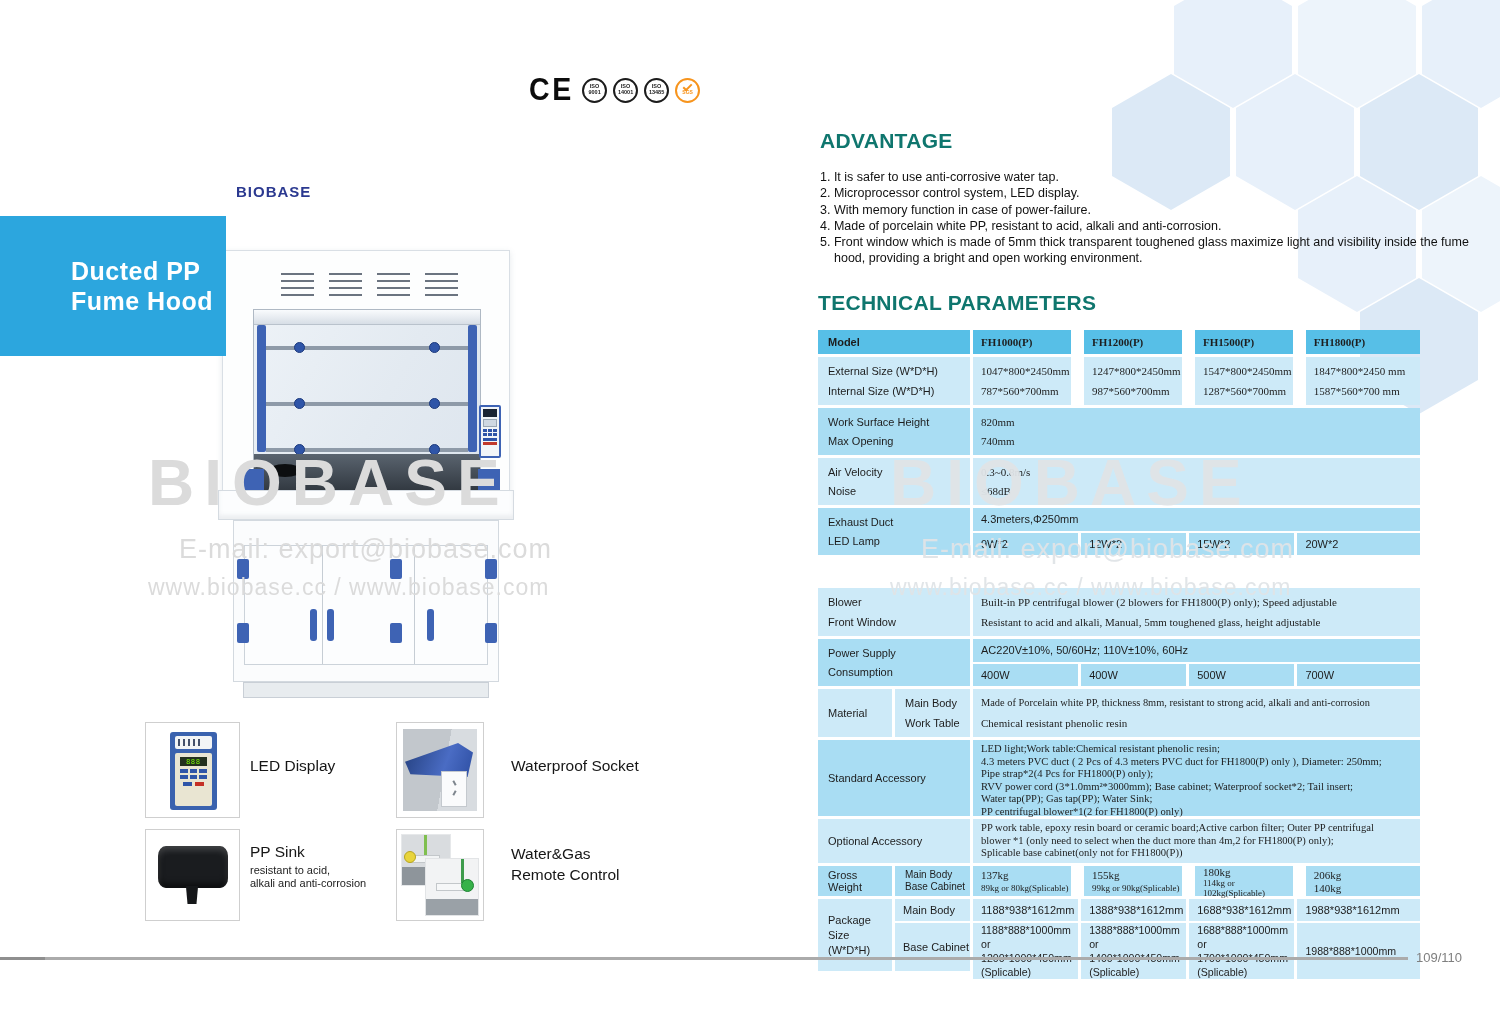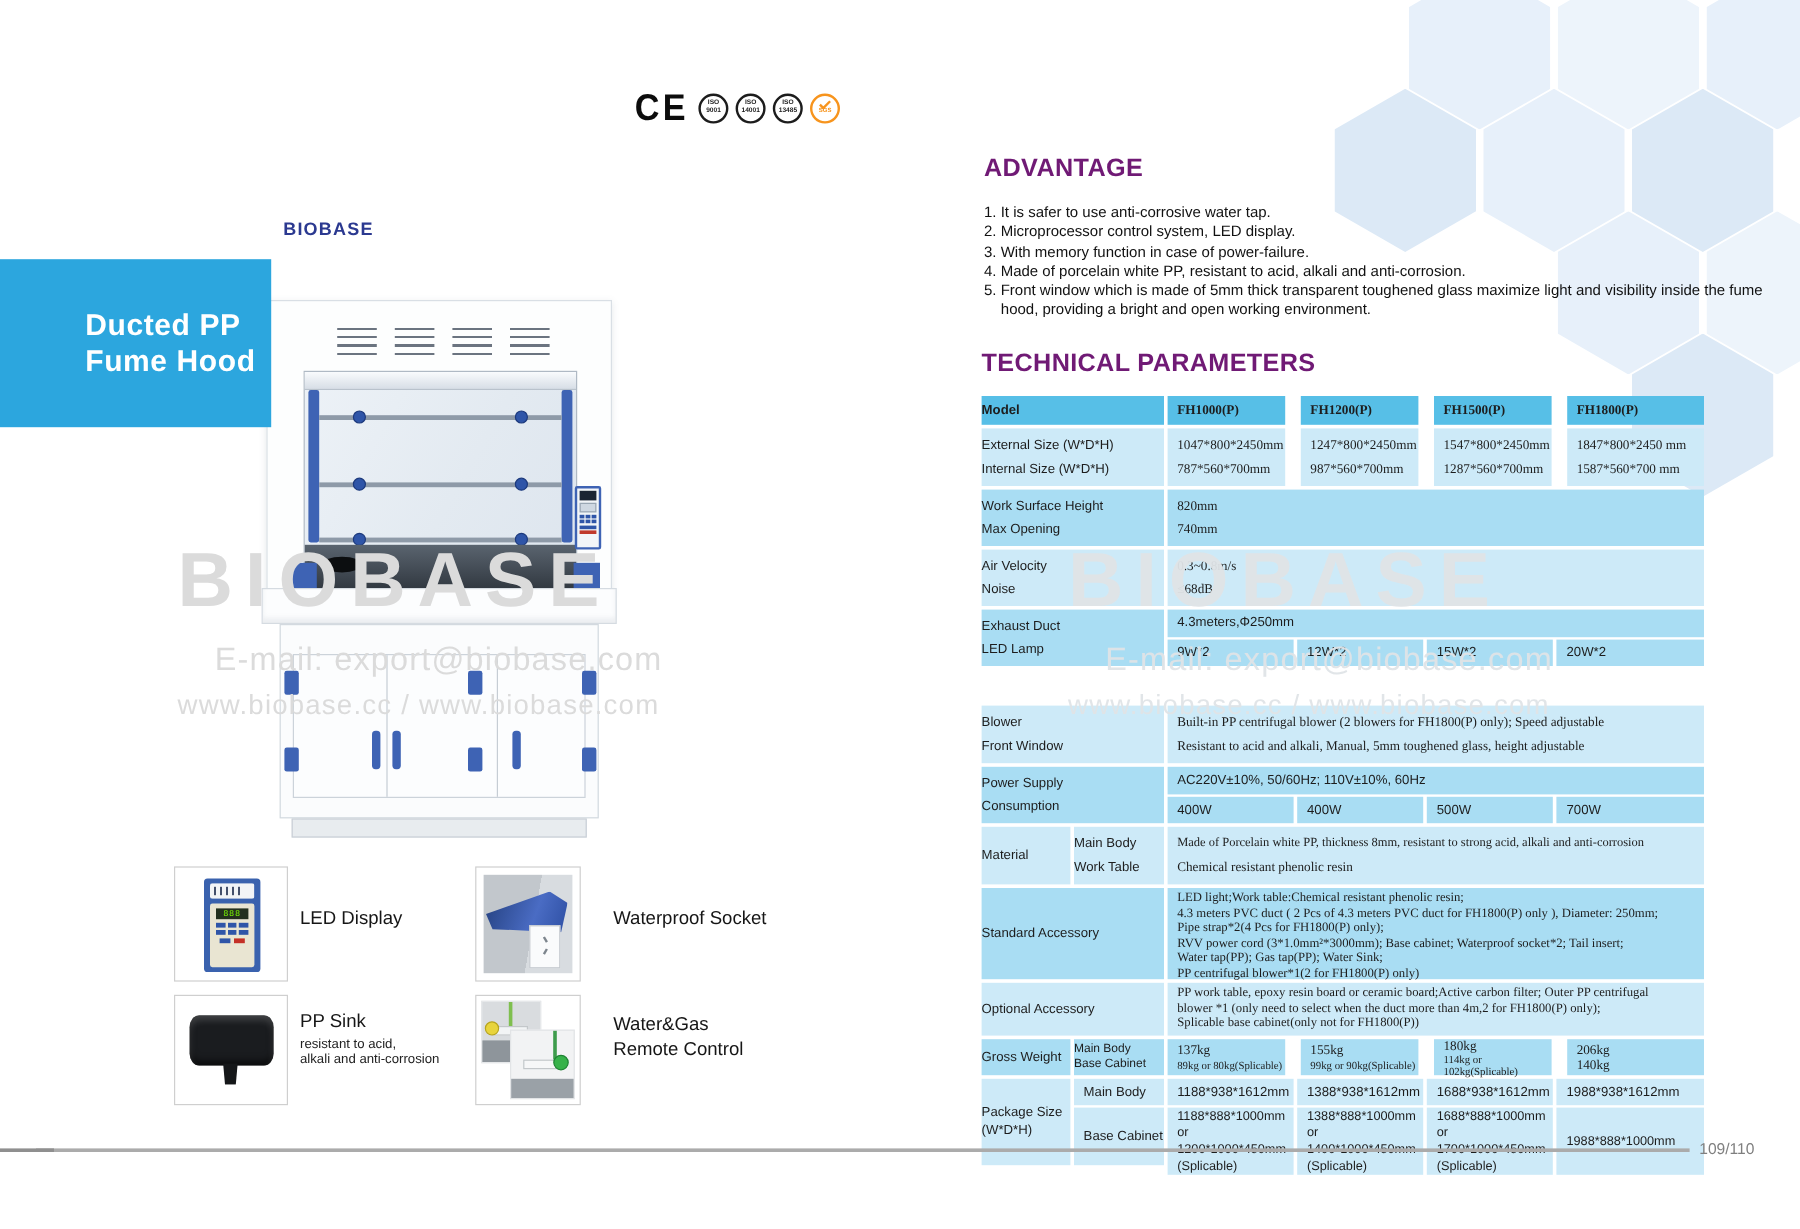--- a/index.html
+++ b/index.html
@@ -70,32 +70,32 @@
   .plinth { position:absolute; left:25px; top:507px; width:246px; height:16px; background:#E8ECEF; border:1px solid #C9CFD6; }
   
   .wm { position:absolute; z-index:3; pointer-events:none; }
   .wm .wbrand { font-weight:700; font-size:64px; letter-spacing:10px; }
   .wm .wemail { font-size:27px; margin-top:14px; letter-spacing:1px;margin-left:31px; }
   .wm .wurls { font-size:23px; margin-top:9px; letter-spacing:1px; }
   .wm.left { left:148px; top:446px; color:#DBDBDB; }
   .wm.right { left:890px; top:446px; color:#E0E4E7; opacity:.95; }
   
   .rcol { position:absolute; left:818px; top:0; width:606px; z-index:1; }
-  .h1 { position:absolute; font-weight:700; font-size:21px; color:#701a75; letter-spacing:.3px; }
+  .h1 { position:absolute; font-weight:700; font-size:21px; color:#0f766e; letter-spacing:.3px; }
   .h1.adv { left:2px; top:129px; }
   .h1.tech { left:0; top:291px; }
   .advlist { position:absolute; left:2px; top:169px; width:655px; list-style:none; }
   .advlist li { font-size:12.5px; line-height:16.3px; color:#111; padding-left:14px; text-indent:-14px; }
   
   .tbl { position:absolute; left:0; top:330px; width:602px; font-size:11px; color:#1d1d1d; }
   .band { display:flex; gap:3px; margin-bottom:3px; }
   .cell { background:#CDEAF8; }
   .dark .cell { background:#A9DDF3; }
   .hdr .cell { background:#57BFE7; font-weight:700; }
-  .lab { flex:0 0 152px; display:flex; flex-direction:column; justify-content:space-evenly; }
+  .lab { flex:0 0 152px; display:flex; flex-direction:column; justify-content:space-evenly; padding-left:10px; }
   .lab2 { flex:0 0 74px; } .sub { flex:0 0 75px; }
   .vals { flex:1 1 0; display:flex; gap:13px;font-family:Liberation Serif, serif; }
   .vals > .cell { flex:1 1 0; display:flex; flex-direction:column; justify-content:space-evenly; padding-left:8px; }
   .vals > .cell.wide { flex:1.18 1 0; }
   .vcol { flex:1 1 0; display:flex; flex-direction:column; gap:2px; }
   .vcol .r { display:flex; gap:3px; }
   .vcol .r .cell { flex:1 1 0; display:flex; flex-direction:column; justify-content:center; padding-left:8px; }
   .vcol .r .cell.wide { flex:1.18 1 0; }
   .merged { flex:1 1 0; display:flex; flex-direction:column; justify-content:space-evenly; padding-left:8px; }
   .pre { white-space:pre-line; }

